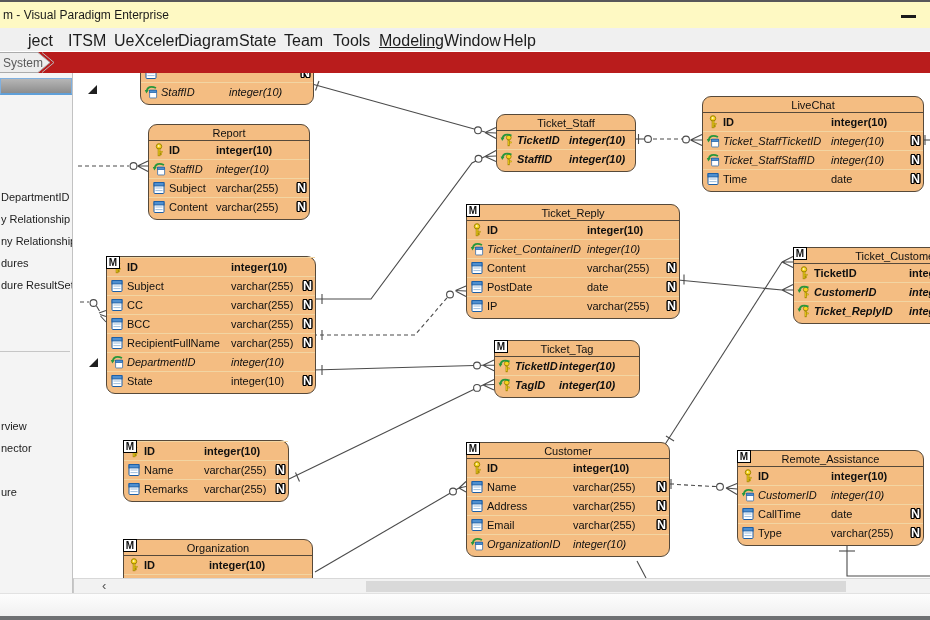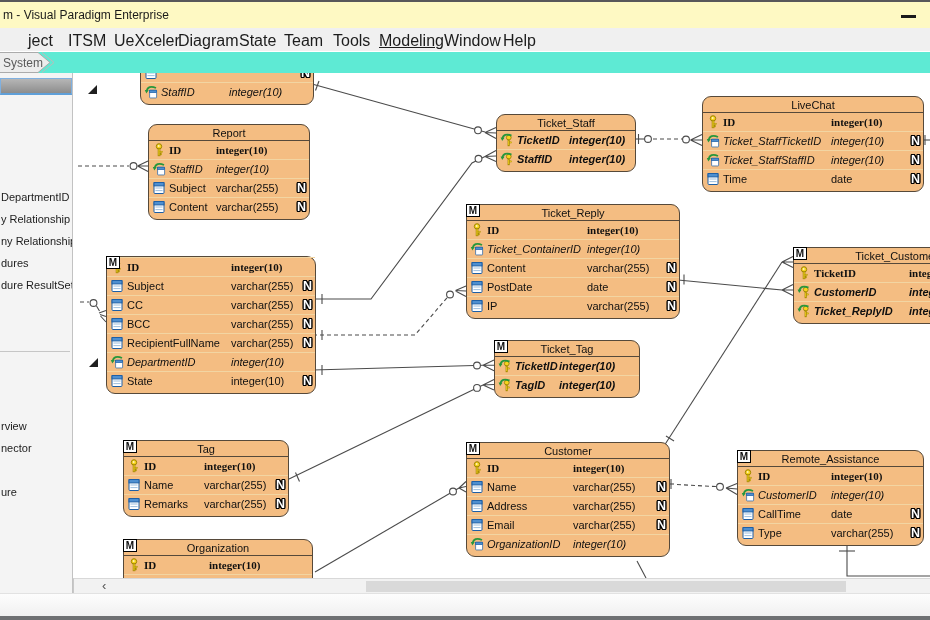--- a/index.html
+++ b/index.html
@@ -5,21 +5,21 @@
   html,body{margin:0;padding:0;background:#fff;}
   #app{position:relative;width:930px;height:620px;overflow:hidden;background:#fff;
        font-family:"Liberation Sans",sans-serif;}
   
   .topedge{position:absolute;left:0;top:0;right:0;height:2px;background:#58585a;z-index:30;}
   .titlebar{position:absolute;left:0;top:2px;right:0;height:26px;background:#fef9c3;z-index:25;}
   .title-text{position:absolute;left:3px;top:6px;font-size:12px;color:#1a1a1a;white-space:nowrap;}
   .min-btn{position:absolute;right:14px;top:13px;width:15px;height:3px;background:#1a1a1a;}
   .menubar{position:absolute;left:0;top:28px;right:0;height:23px;background:#f0f0f0;z-index:25;}
   .mitem{position:absolute;top:1px;height:23px;line-height:23px;font-size:16px;color:#1c1c1c;white-space:nowrap;cursor:default;margin-left:26px;}
-  .crumbbar{position:absolute;left:0;top:51px;right:0;height:21px;background:#5eead4;border-top:1px solid #fff;z-index:25;}
+  .crumbbar{position:absolute;left:0;top:51px;right:0;height:21px;background:#b91c1c;border-top:1px solid #fff;z-index:25;}
   .crumbbar svg{display:block;}
   
   .sidebar{position:absolute;left:0;top:72px;width:73px;height:521px;background:#f4f4f4;
            border-right:1px solid #c2c2c2;z-index:14;font-size:11px;color:#1c1c1c;box-sizing:border-box;}
   .sb-header{position:absolute;left:0;top:6px;width:70px;height:14px;
              background:linear-gradient(#b6b6b6,#8d8d8d);border:1px solid #7fb0e0;border-bottom:2px solid #5f9fd8;}
   .sb-group{position:absolute;left:1px;right:0;}
   .sb-item{height:22px;line-height:22px;white-space:nowrap;overflow:hidden;cursor:default;}
   .sb-sep{position:absolute;left:0;top:279px;width:70px;height:1px;background:#c6c6c6;}
   .tri{position:absolute;width:0;height:0;border-left:9px solid transparent;border-bottom:9px solid #1f1f1f;z-index:5;}
@@ -38,21 +38,21 @@
   .hdr{height:15px;line-height:16px;text-align:center;border-bottom:1.4px solid #56493a;
        font-size:11px;white-space:nowrap;overflow:hidden;}
   .trow{position:relative;height:18px;display:flex;align-items:center;border-top:1px solid #f2d5a2;}
   .hdr + .trow{border-top:none;}
   .cicon{width:14px;height:14px;margin:0 3px;flex:none;}
   .cicon svg{width:14px;height:14px;display:block;}
   .nm{white-space:nowrap;}
   .tp{position:absolute;white-space:nowrap;}
   .nn{position:absolute;right:3px;top:1px;font-weight:700;font-size:12.5px;color:#fff;line-height:16px;
       text-shadow:-1px -1px 0 #000,1px -1px 0 #000,-1px 1px 0 #000,1px 1px 0 #000,0 -1.2px 0 #000,0 1.2px 0 #000,-1.2px 0 0 #000,1.2px 0 0 #000;}
-  .k-pk .nm,.k-pk .tp{font-weight:700;font-family:Liberation Serif, serif;}
+  .k-pk .nm,.k-pk .tp{font-weight:700;}
   .k-fk .nm,.k-fk .tp{font-style:italic;}
   .k-pkfk .nm,.k-pkfk .tp{font-weight:700;font-style:italic;}
   .mmark{position:absolute;left:-1px;top:-1px;width:12px;height:11px;background:#fff;border:1.6px solid #000;
          font-weight:700;font-size:10px;line-height:11px;text-align:center;z-index:3;}
 </style>
 </head>
 <body>
 
 <div id="app">
 
@@ -563,21 +563,20 @@
               <path d="M11.5 2.6 C6.5 0.3 2.8 1.9 2.4 6" fill="none" stroke="#27963c" stroke-width="1.8"></path>
               <path d="M0.6 4.5 L4.5 4.7 L2.2 8 Z" fill="#27963c"></path>
             </svg>
           </span>
           <span class="nm">Ticket_ReplyID</span>
           <span class="tp" style="left: 115px;">integer(10)</span>
         </div>
       </div>
       <div class="vptable" style="left: 123px; top: 440px; width: 164px;">
         <div class="mmark">M</div>
-        <div class="hdr">Tag</div>
         <div class="trow k-pk">
           <span class="cicon">
             <svg viewBox="0 0 14 14">
               <circle cx="7" cy="3.4" r="2.7" fill="#f8d41f" stroke="#9c8300"></circle>
               <circle cx="6.7" cy="3" r="0.9" fill="#fdf3bd"></circle>
               <rect x="6.1" y="5.8" width="1.9" height="7" fill="#f8d41f" stroke="#9c8300" stroke-width="0.7"></rect>
               <rect x="8" y="8.2" width="2.3" height="1.4" fill="#f8d41f" stroke="#9c8300" stroke-width="0.5"></rect>
               <rect x="8" y="10.6" width="1.7" height="1.3" fill="#f8d41f" stroke="#9c8300" stroke-width="0.5"></rect>
             </svg>
           </span>

